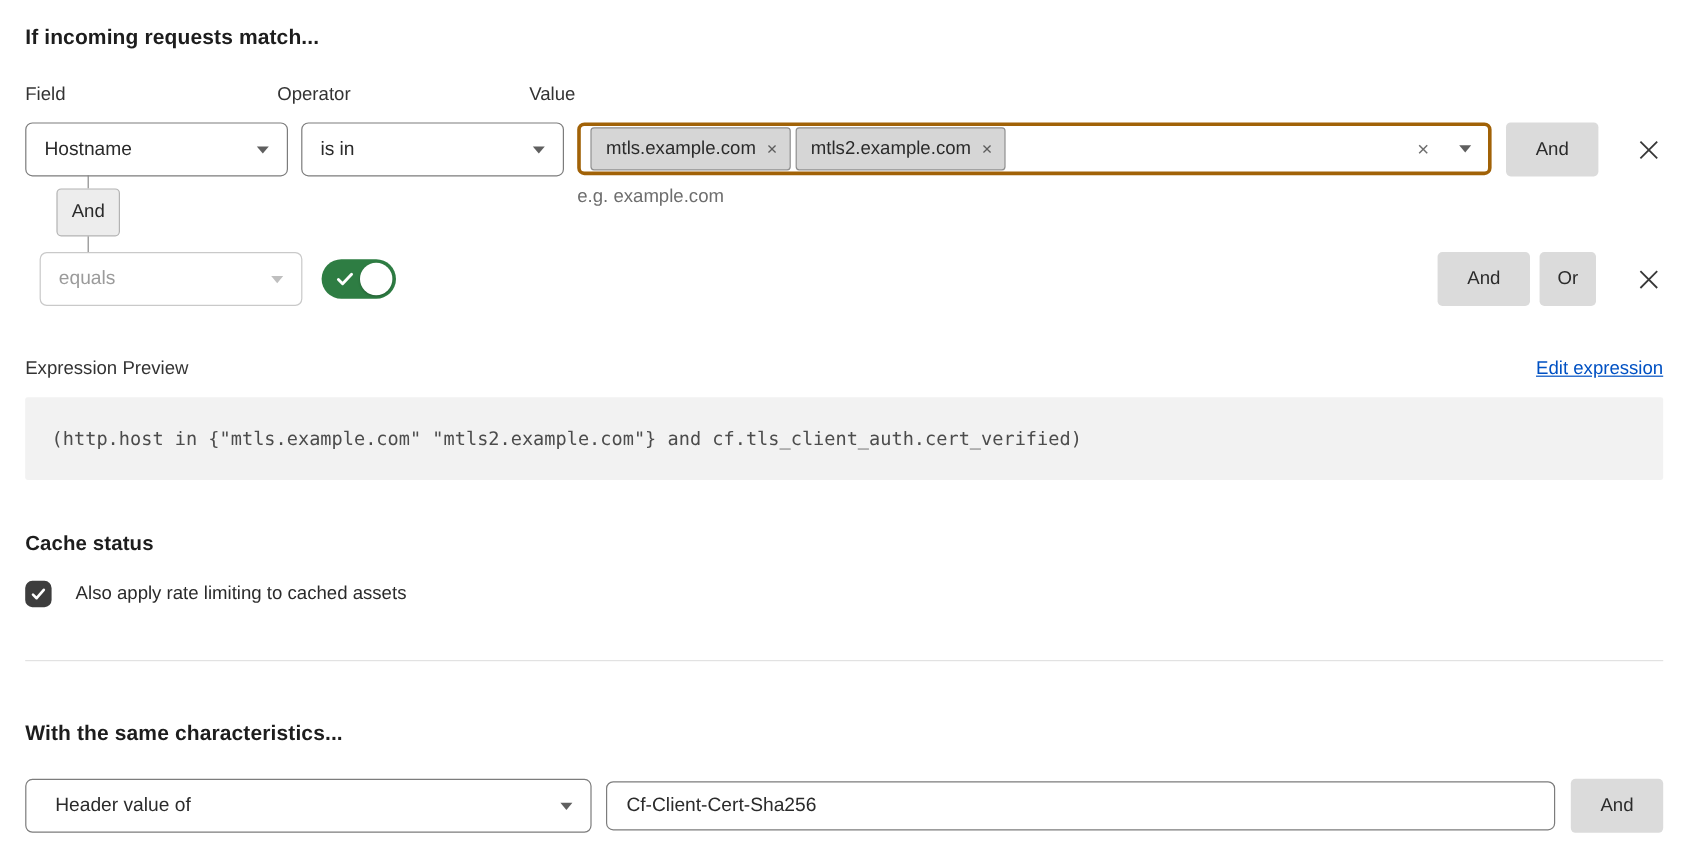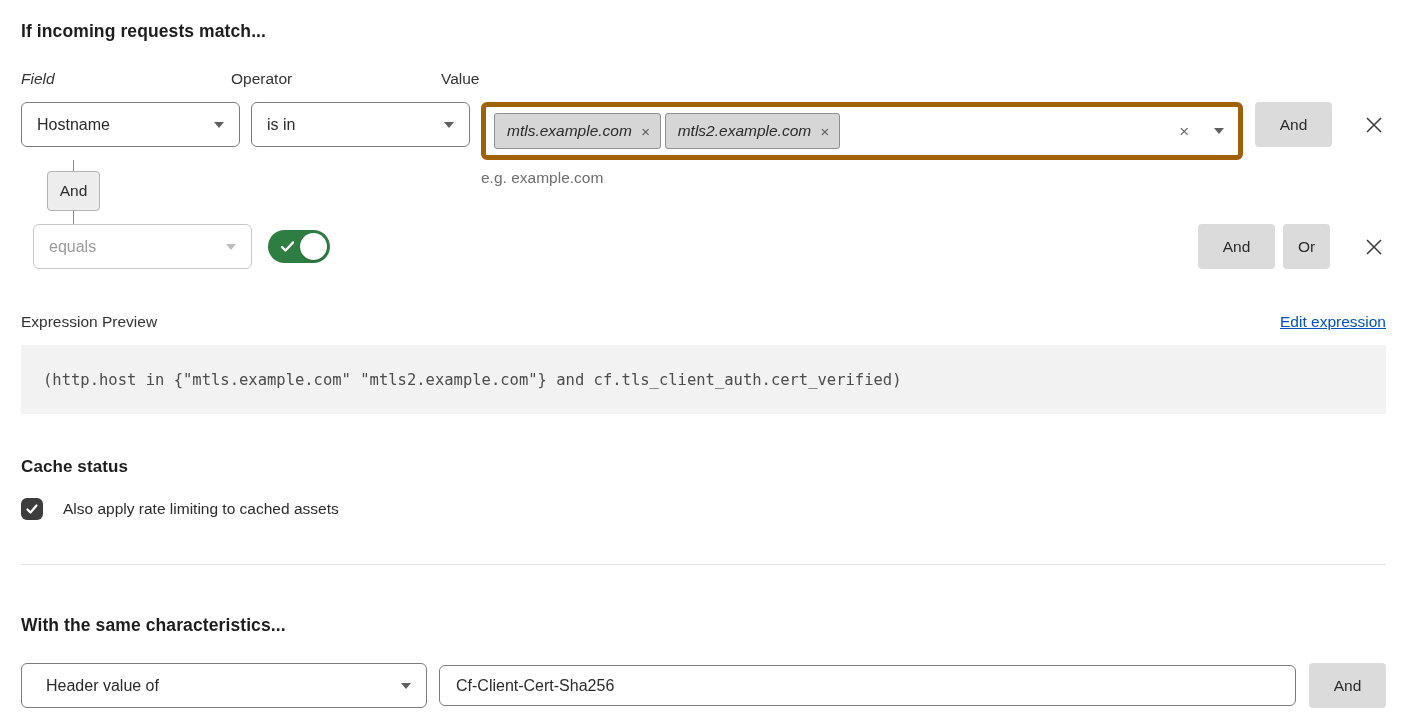--- a/index.html
+++ b/index.html
@@ -15,21 +15,21 @@
   .section-title {
     font-size: 17.5px;
     font-weight: 700;
     color: #1d1d1d;
     letter-spacing: 0.1px;
     line-height: 21px;
   }
 
   
   .labels-row { display: flex; margin-top: 28px; font-size: 15.5px; color: #333; line-height: 18px; }
-  .label-field { width: 199px; font-style: italic; }
+  .label-field { width: 199px; }
   .label-operator { width: 199px; margin-left: 11px; }
   .label-value { margin-left: 11px; }
 
   
   .select {
     width: 219px; height: 45px;
     background: #fff;
     border: 1px solid #7c7c7c;
     border-radius: 6px;
     display: flex; align-items: center; justify-content: space-between;
@@ -47,28 +47,27 @@
     flex-shrink: 0;
     margin-left: 8px;
   }
   .select.disabled { border-color: #c9c9c9; color: #9b9b9b; cursor: default; }
   .select.disabled .caret { border-top-color: #bfbfbf; }
 
   
   .row1 { display: flex; align-items: flex-start; margin-top: 14px; }
   .value-col { flex: 1; margin-left: 11px; min-width: 0; }
   .multiselect {
-    height: 58px;
-    border: 5px solid #a16207;
+    height: 44px;
+    border: 3px solid #a16207;
     border-radius: 6px;
     background: #fff;
     display: flex; align-items: center;
     padding: 0 14px 0 4px;
     cursor: text;
-    font-style: italic;
   }
   .tag {
     background: #d6d6d6;
     border: 1px solid #8f8f8f;
     border-radius: 3px;
     height: 36px;
     display: flex; align-items: center;
     padding: 0 10px 0 12px;
     margin-left: 4px;
     font-size: 15.5px; color: #2b2b2b;
@@ -171,21 +170,21 @@
     display: flex; align-items: center; justify-content: center;
     cursor: pointer; flex-shrink: 0;
   }
   .checkbox-label { margin-left: 20px; font-size: 15.5px; color: #2b2b2b; }
 
   .divider { margin-top: 44px; height: 1px; background: #e2e2e2; }
 
   
   .char-title { margin-top: 50px; }
   .char-row { display: flex; align-items: center; margin-top: 27px; }
-  .char-row .select { width: 406px; padding-left: 24px; }
+  .char-row .select { width: 472px; padding-left: 24px; }
   .text-input {
     flex: 1;
     margin-left: 12px;
     height: 41px;
     border: 1px solid #7c7c7c;
     border-radius: 6px;
     padding: 0 16px;
     font-family: "Liberation Sans", sans-serif;
     font-size: 16px;
     color: #2b2b2b;

